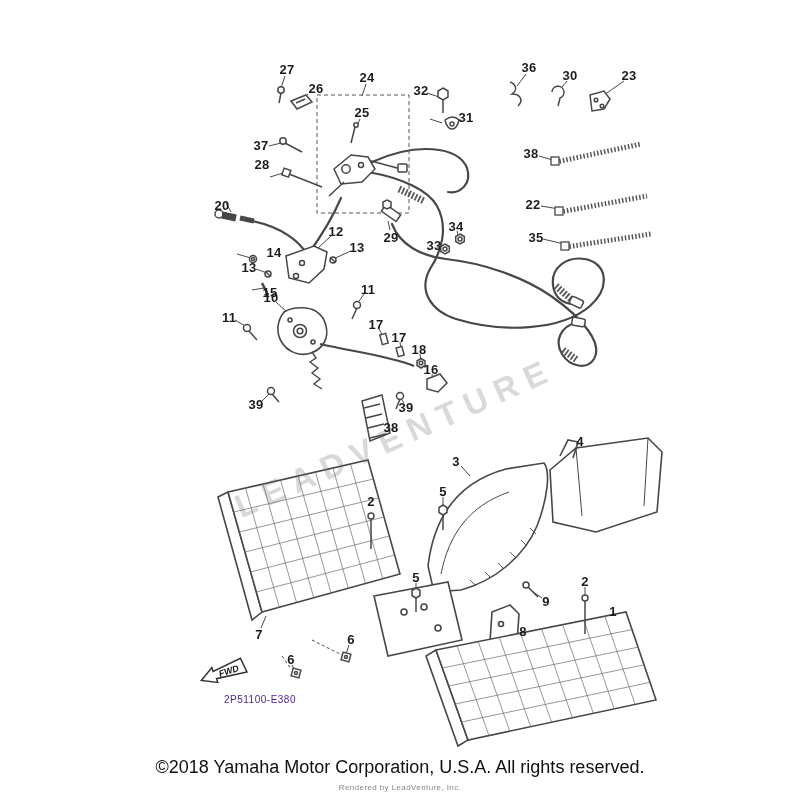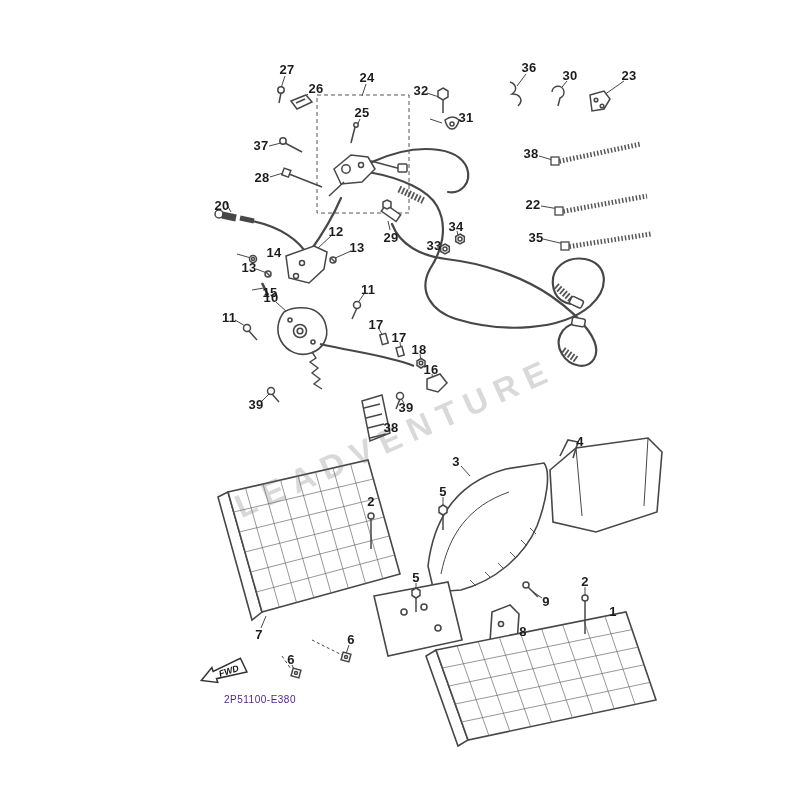--- a/index.html
+++ b/index.html
@@ -292,21 +292,21 @@
       <span class="callout" style="left: 287px; top: 69px;">27</span>
       <span class="callout" style="left: 316px; top: 88px; text-align: right;">26</span>
       <span class="callout" style="left: 367px; top: 77px;">24</span>
       <span class="callout" style="left: 421px; top: 90px;">32</span>
       <span class="callout" style="left: 529px; top: 67px;">36</span>
       <span class="callout" style="left: 570px; top: 75px;">30</span>
       <span class="callout" style="left: 629px; top: 75px;">23</span>
       <span class="callout" style="left: 362px; top: 112px;">25</span>
       <span class="callout" style="left: 423px; top: 117px; margin-left: 43px;">31</span>
       <span class="callout" style="left: 261px; top: 145px;">37</span>
-      <span class="callout" style="left: 262px; top: 177px;">28</span>
+      <span class="callout" style="left: 262px; top: 164px;">28</span>
       <span class="callout" style="left: 531px; top: 153px;">38</span>
       <span class="callout" style="left: 222px; top: 197px; margin-top: 8px;">20</span>
       <span class="callout" style="left: 533px; top: 204px;">22</span>
       <span class="callout" style="left: 391px; top: 237px;">29</span>
       <span class="callout" style="left: 456px; top: 226px;">34</span>
       <span class="callout" style="left: 434px; top: 245px;">33</span>
       <span class="callout" style="left: 536px; top: 237px;">35</span>
       <span class="callout" style="left: 336px; top: 231px;">12</span>
       <span class="callout" style="left: 357px; top: 247px;">13</span>
       <span class="callout" style="left: 230px; top: 252px; margin-left: 44px;">14</span>
@@ -331,13 +331,15 @@
       <span class="callout" style="left: 546px; top: 601px;">9</span>
       <span class="callout" style="left: 523px; top: 631px;">8</span>
       <span class="callout" style="left: 613px; top: 611px;">1</span>
       <span class="callout" style="left: 259px; top: 634px;">7</span>
       <span class="callout" style="left: 351px; top: 639px;">6</span>
       <span class="callout" style="left: 291px; top: 659px;">6</span>
     </div>
 
   <div class="part-code">2P51100-E380</div>
 
+  <div class="footer">©2018 Yamaha Motor Corporation, U.S.A. All rights reserved.</div>
+  <div class="render-credit">Rendered by LeadVenture, Inc.</div>
 </div>
 
 </body></html>

